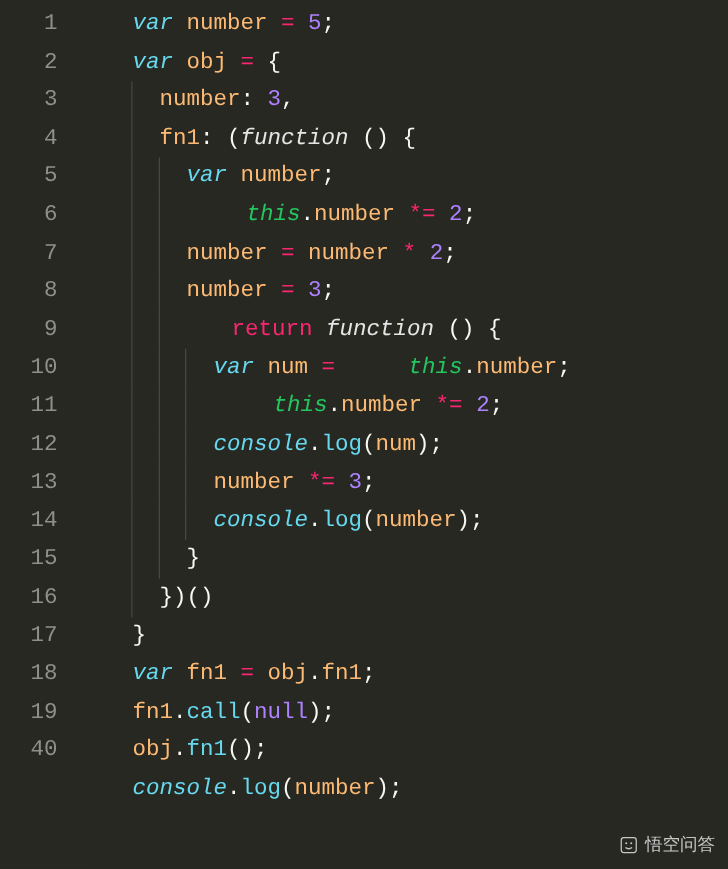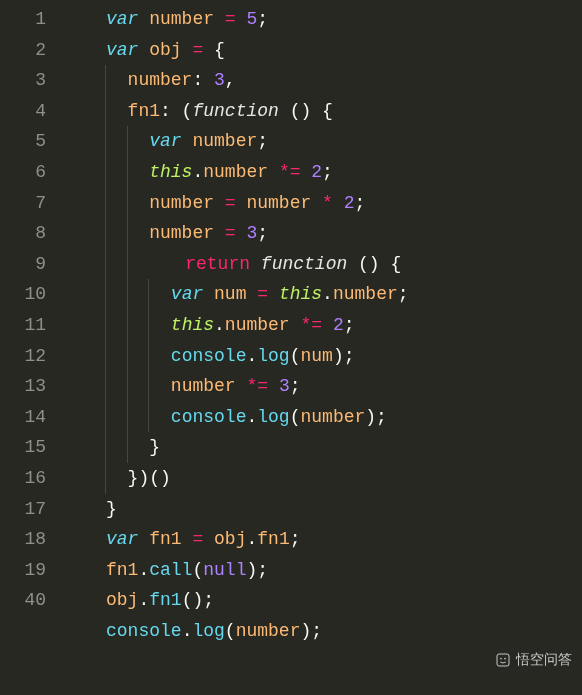--- a/index.html
+++ b/index.html
@@ -50,32 +50,32 @@
     width: 0;
     vertical-align: top;
     position: relative;
     margin-left: -1px;
   }
   
   .kw   { color: #f92672; margin-left: 36px; }    
   .stor { color: #66d9ef; font-style: italic; text-align: center; } 
   .prop { color: #fdba74; }
   .num  { color: #ae81ff; }
-  .obj  { color: #66d9ef; } 
+  .obj  { color: #66d9ef; font-style: italic; } 
   .call { color: #66d9ef; }    
   .op   { color: #f92672; }
   .punc { color: #f8f8f2; }
-  .this { color: #bef264; font-style: italic; }
+  .this { color: #22c55e; font-style: italic; margin-left: 48px; }
   .null { color: #ae81ff; }
   .fn   { color: #e5e5e5; font-style: italic; }
 
   .watermark {
     position: absolute;
     right: 10px;
-    bottom: 20px;
+    bottom: 4px;
     color: #cfcfcf;
     font-family: -apple-system, "Helvetica Neue", Arial, sans-serif;
     font-size: 14px;
     display: flex;
     align-items: center;
     gap: 5px;
     opacity: 0.95;
     justify-content: center;
   }
   .watermark svg {

